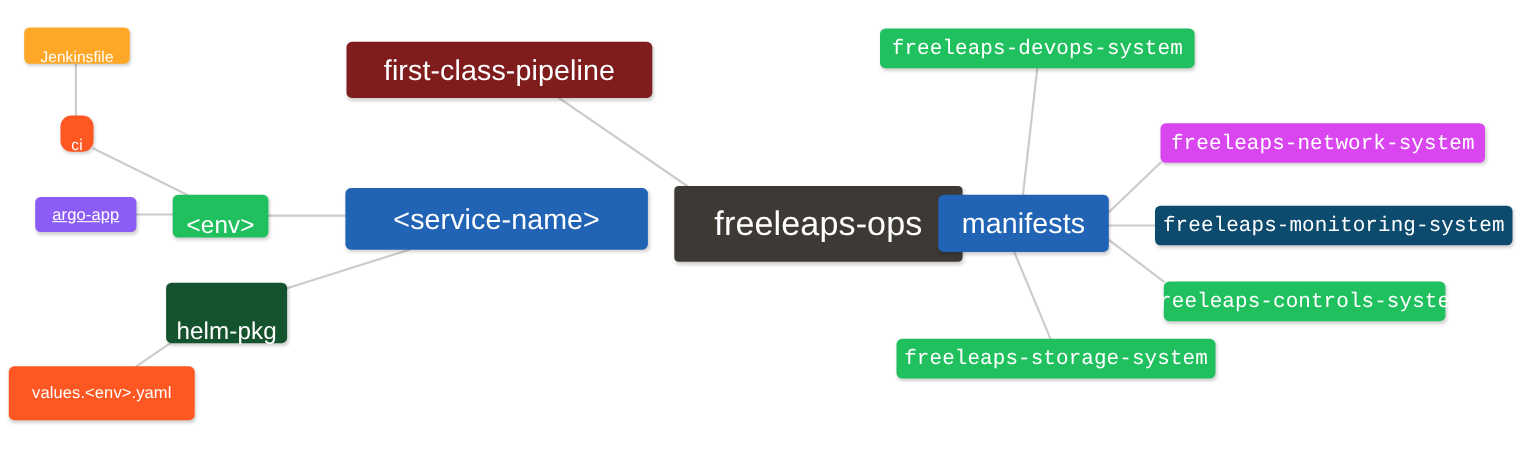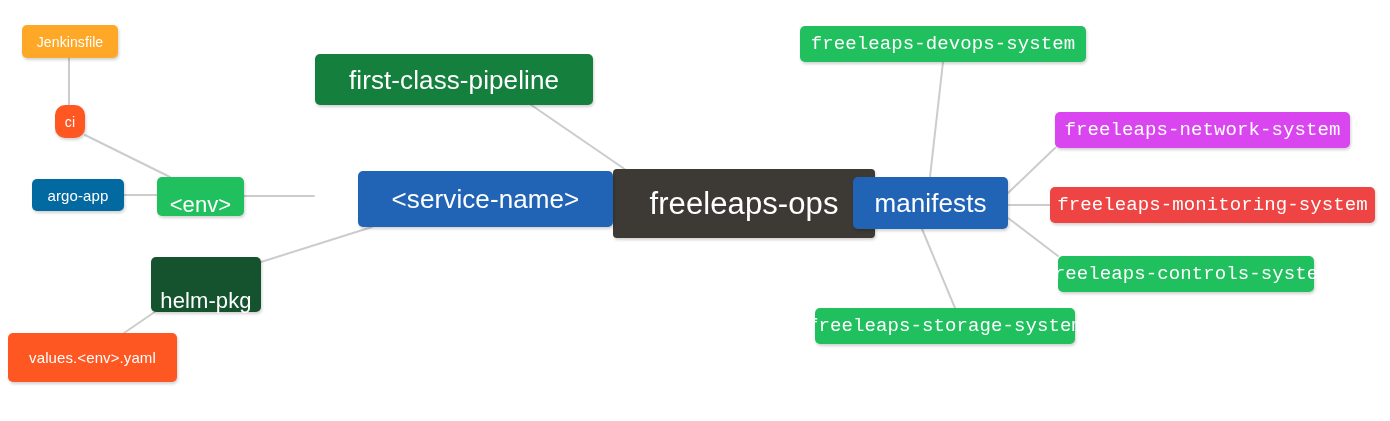--- a/index.html
+++ b/index.html
@@ -60,20 +60,21 @@
     border-radius: 5px;
     font-family: Liberation Mono, monospace;
   }
   .n-leaf-sm {
     font-size: 15px;
     border-radius: 5px;
   }
   .n-tiny {
     font-size: 14px;
     border-radius: 5px;
+    align-items: flex-end;
   }
 </style>
 </head>
 <body>
 
 <div id="canvas">
   <svg id="edges" viewBox="0 0 1390 421" xmlns="http://www.w3.org/2000/svg">
       <line x1="583" y1="200" x2="569" y2="198" stroke="#cccccc" stroke-width="2" stroke-linecap="round"></line>
       <line x1="845" y1="202" x2="853" y2="202" stroke="#cccccc" stroke-width="2" stroke-linecap="round"></line>
       <line x1="626" y1="170" x2="508" y2="89" stroke="#cccccc" stroke-width="2" stroke-linecap="round"></line>
@@ -86,56 +87,56 @@
       <line x1="930" y1="177" x2="943" y2="62" stroke="#cccccc" stroke-width="2" stroke-linecap="round"></line>
       <line x1="1008" y1="193" x2="1055" y2="148" stroke="#cccccc" stroke-width="2" stroke-linecap="round"></line>
       <line x1="1008" y1="205" x2="1050" y2="205" stroke="#cccccc" stroke-width="2" stroke-linecap="round"></line>
       <line x1="1008" y1="218" x2="1058" y2="256" stroke="#cccccc" stroke-width="2" stroke-linecap="round"></line>
       <line x1="922" y1="229" x2="955" y2="308" stroke="#cccccc" stroke-width="2" stroke-linecap="round"></line>
     </svg>
   <div id="node-layer">
       <div class="node n-root" style="left: 583px; top: 169px; width: 262px; height: 69px; background: rgb(61, 57, 53); margin-left: 30px;">
         <span>freeleaps-ops</span>
       </div>
-      <div class="node n-branch" style="left: 314px; top: 171px; width: 255px; height: 56px; background: rgb(33, 99, 181); margin-left: 44px;">
+      <div class="node n-branch" style="left: 314px; top: 171px; width: 275px; height: 56px; background: rgb(33, 99, 181);">
         <span>&lt;service-name&gt;</span>
       </div>
       <div class="node n-branch" style="left: 853px; top: 177px; width: 155px; height: 52px; background: rgb(33, 99, 181);">
         <span>manifests</span>
       </div>
-      <div class="node n-branch" style="left: 315px; top: 38px; width: 278px; height: 51px; background: #15803d; margin-top: 16px;">
+      <div class="node n-branch" style="left: 315px; top: 38px; width: 278px; height: 51px; background: #7f1d1d;">
         <span>first-class-pipeline</span>
       </div>
       <div class="node n-leaf-lg" style="left: 157px; top: 177px; width: 87px; height: 39px; background: rgb(32, 192, 94);">
         <span>&lt;env&gt;</span>
       </div>
       <div class="node n-leaf-lg" style="left: 151px; top: 257px; width: 110px; height: 55px; background: #14532d;">
         <span>helm-pkg</span>
       </div>
       <div class="node n-tiny" style="left: 22px; top: 25px; width: 96px; height: 33px; background: rgb(255, 167, 38);">
         <span>Jenkinsfile</span>
       </div>
       <div class="node n-tiny" style="left: 55px; top: 105px; width: 30px; height: 33px; background: rgb(255, 87, 34); border-radius: 10px;">
         <span>ci</span>
       </div>
-      <div class="node n-leaf-sm" style="left: 32px; top: 179px; width: 92px; height: 32px; background: #0369a1;">
+      <div class="node n-leaf-sm" style="left: 32px; top: 179px; width: 92px; height: 32px; background: #8b5cf6; text-decoration: underline;">
         <span>argo-app</span>
       </div>
       <div class="node n-leaf-sm" style="left: 8px; top: 333px; width: 169px; height: 49px; background: rgb(255, 87, 34);">
         <span>values.&lt;env&gt;.yaml</span>
       </div>
       <div class="node n-leaf-md" style="left: 800px; top: 26px; width: 286px; height: 36px; background: rgb(32, 192, 94);">
         <span>freeleaps-devops-system</span>
       </div>
       <div class="node n-leaf-md" style="left: 1055px; top: 112px; width: 295px; height: 36px; background: #d946ef;">
         <span>freeleaps-network-system</span>
       </div>
-      <div class="node n-leaf-md" style="left: 1050px; top: 187px; width: 325px; height: 36px; background: #ef4444;">
+      <div class="node n-leaf-md" style="left: 1050px; top: 187px; width: 325px; height: 36px; background: #0c4a6e;">
         <span>freeleaps-monitoring-system</span>
       </div>
       <div class="node n-leaf-md" style="left: 1058px; top: 256px; width: 256px; height: 36px; background: rgb(32, 192, 94);">
         <span>freeleaps-controls-system</span>
       </div>
-      <div class="node n-leaf-md" style="left: 815px; top: 308px; width: 260px; height: 36px; background: rgb(32, 192, 94);">
+      <div class="node n-leaf-md" style="left: 815px; top: 308px; width: 290px; height: 36px; background: rgb(32, 192, 94);">
         <span>freeleaps-storage-system</span>
       </div>
     </div>
 </div>
 
 </body></html>

